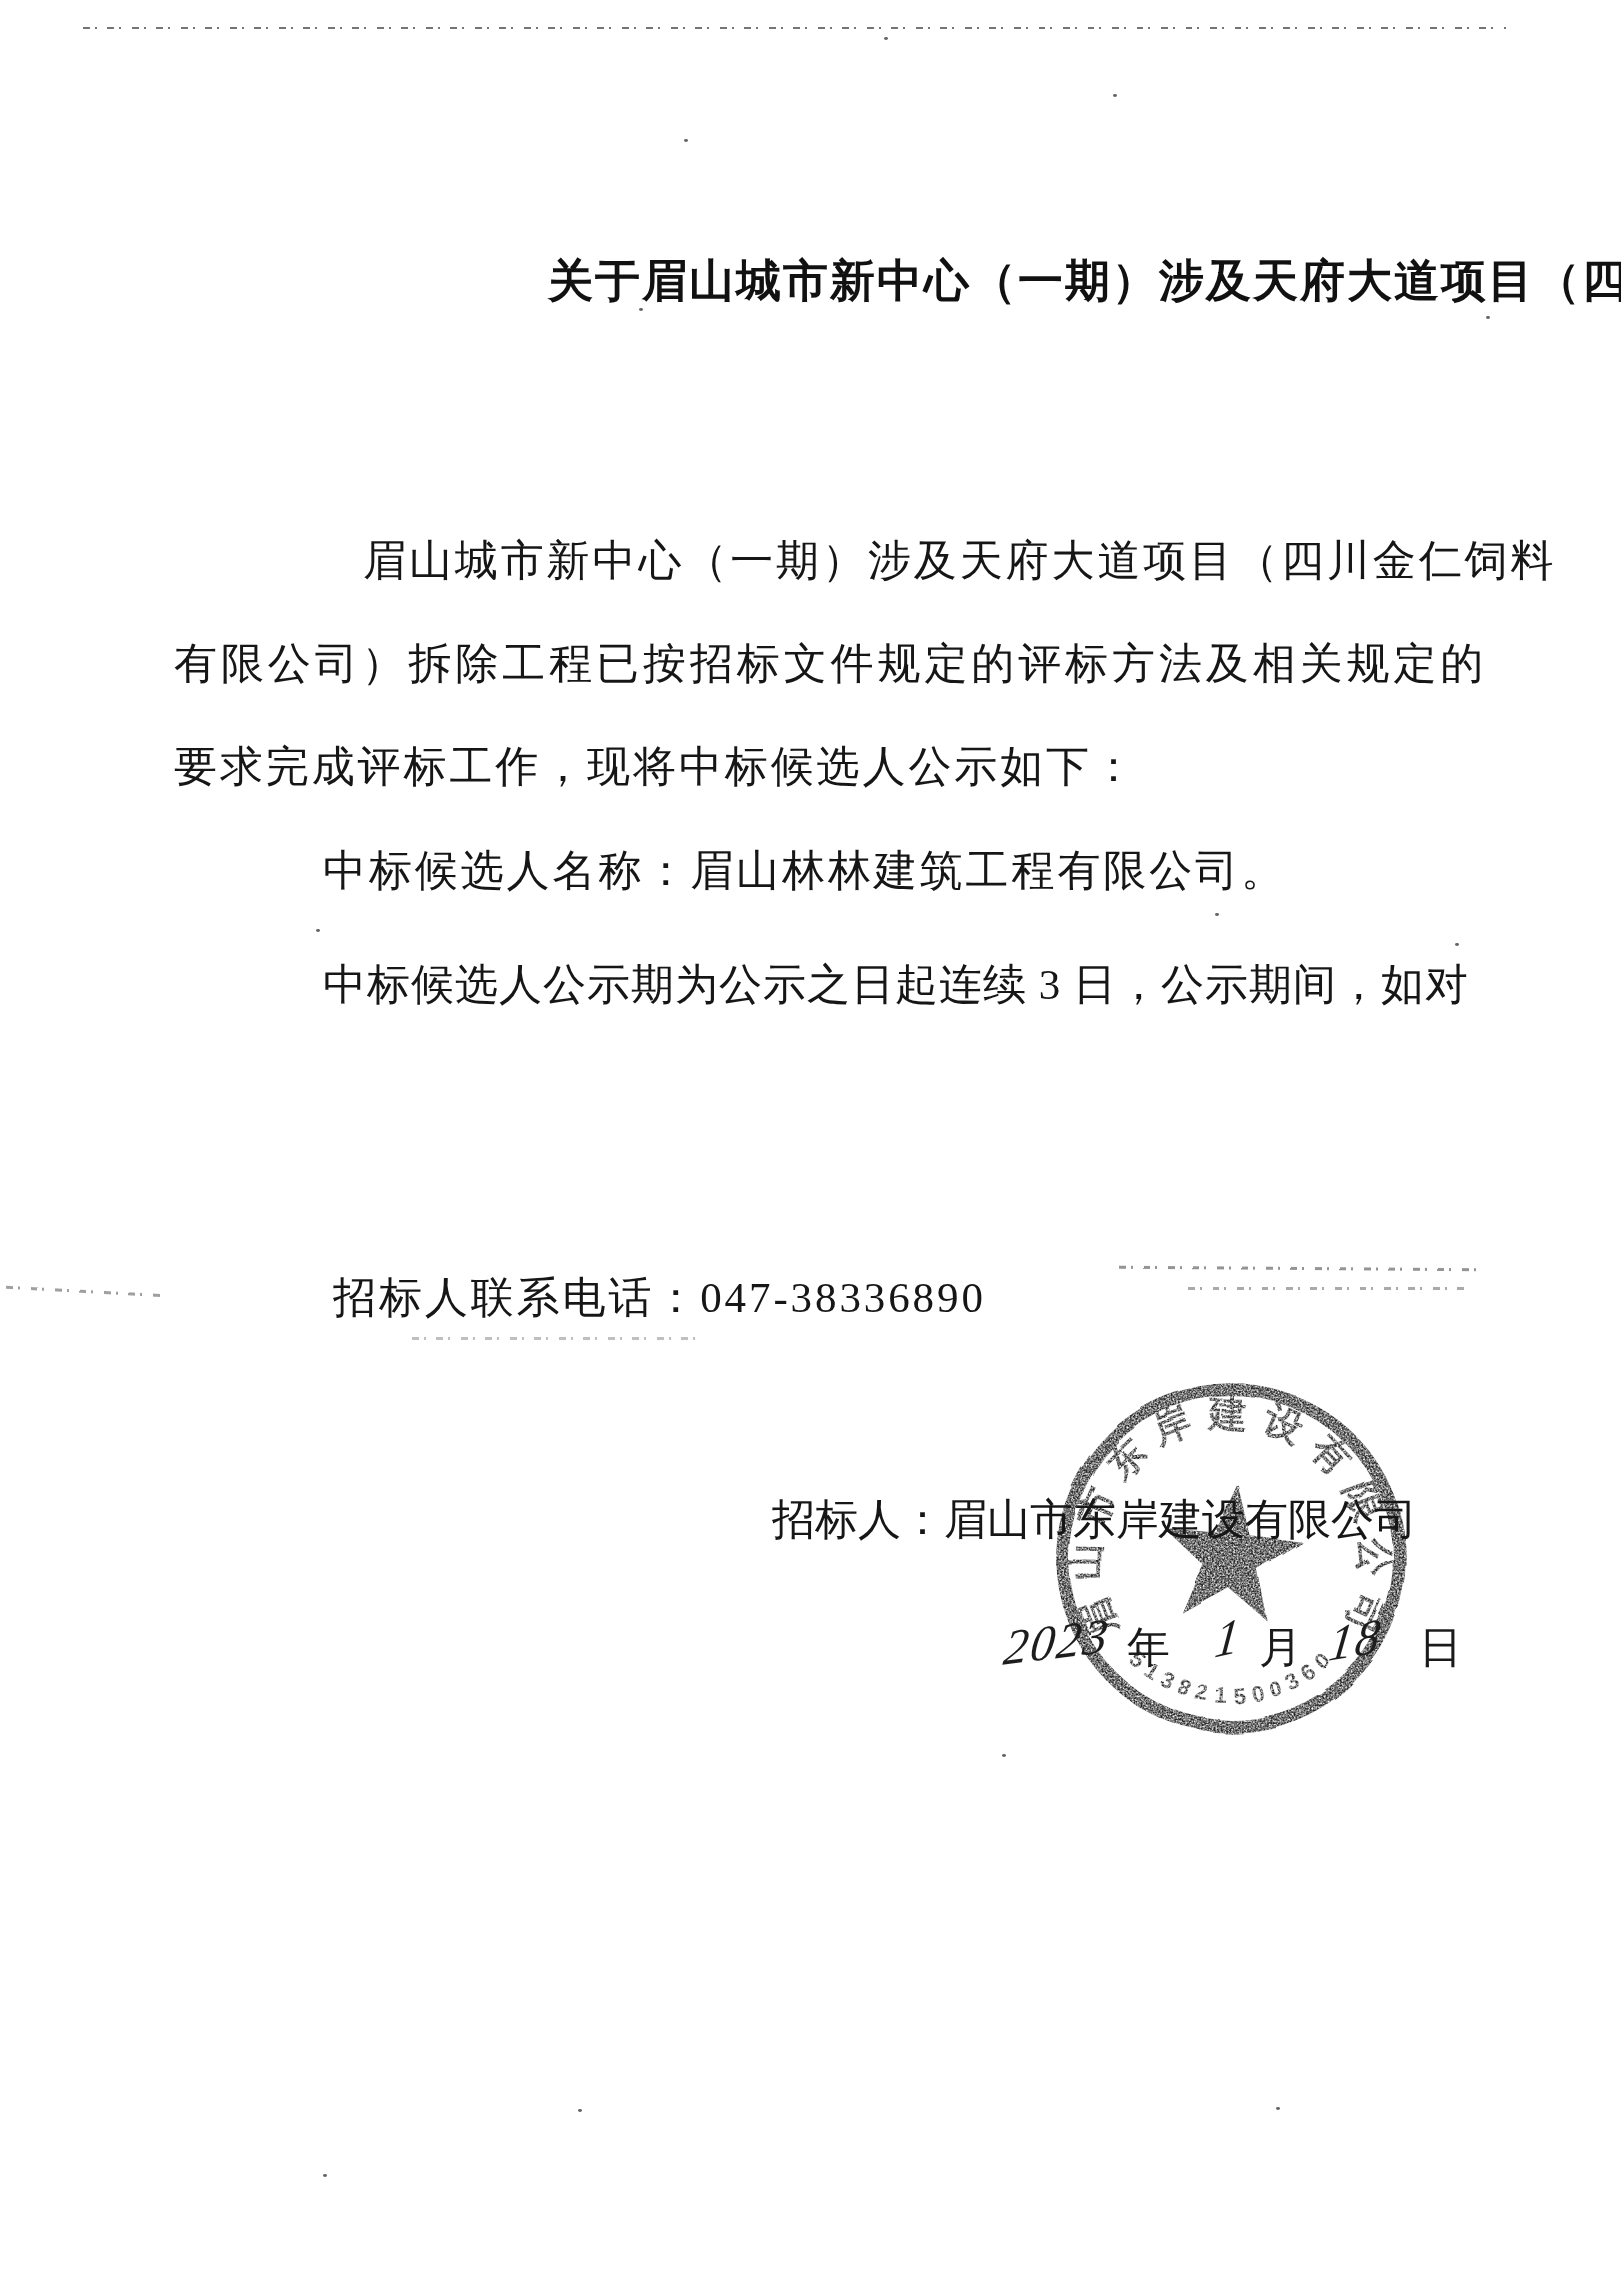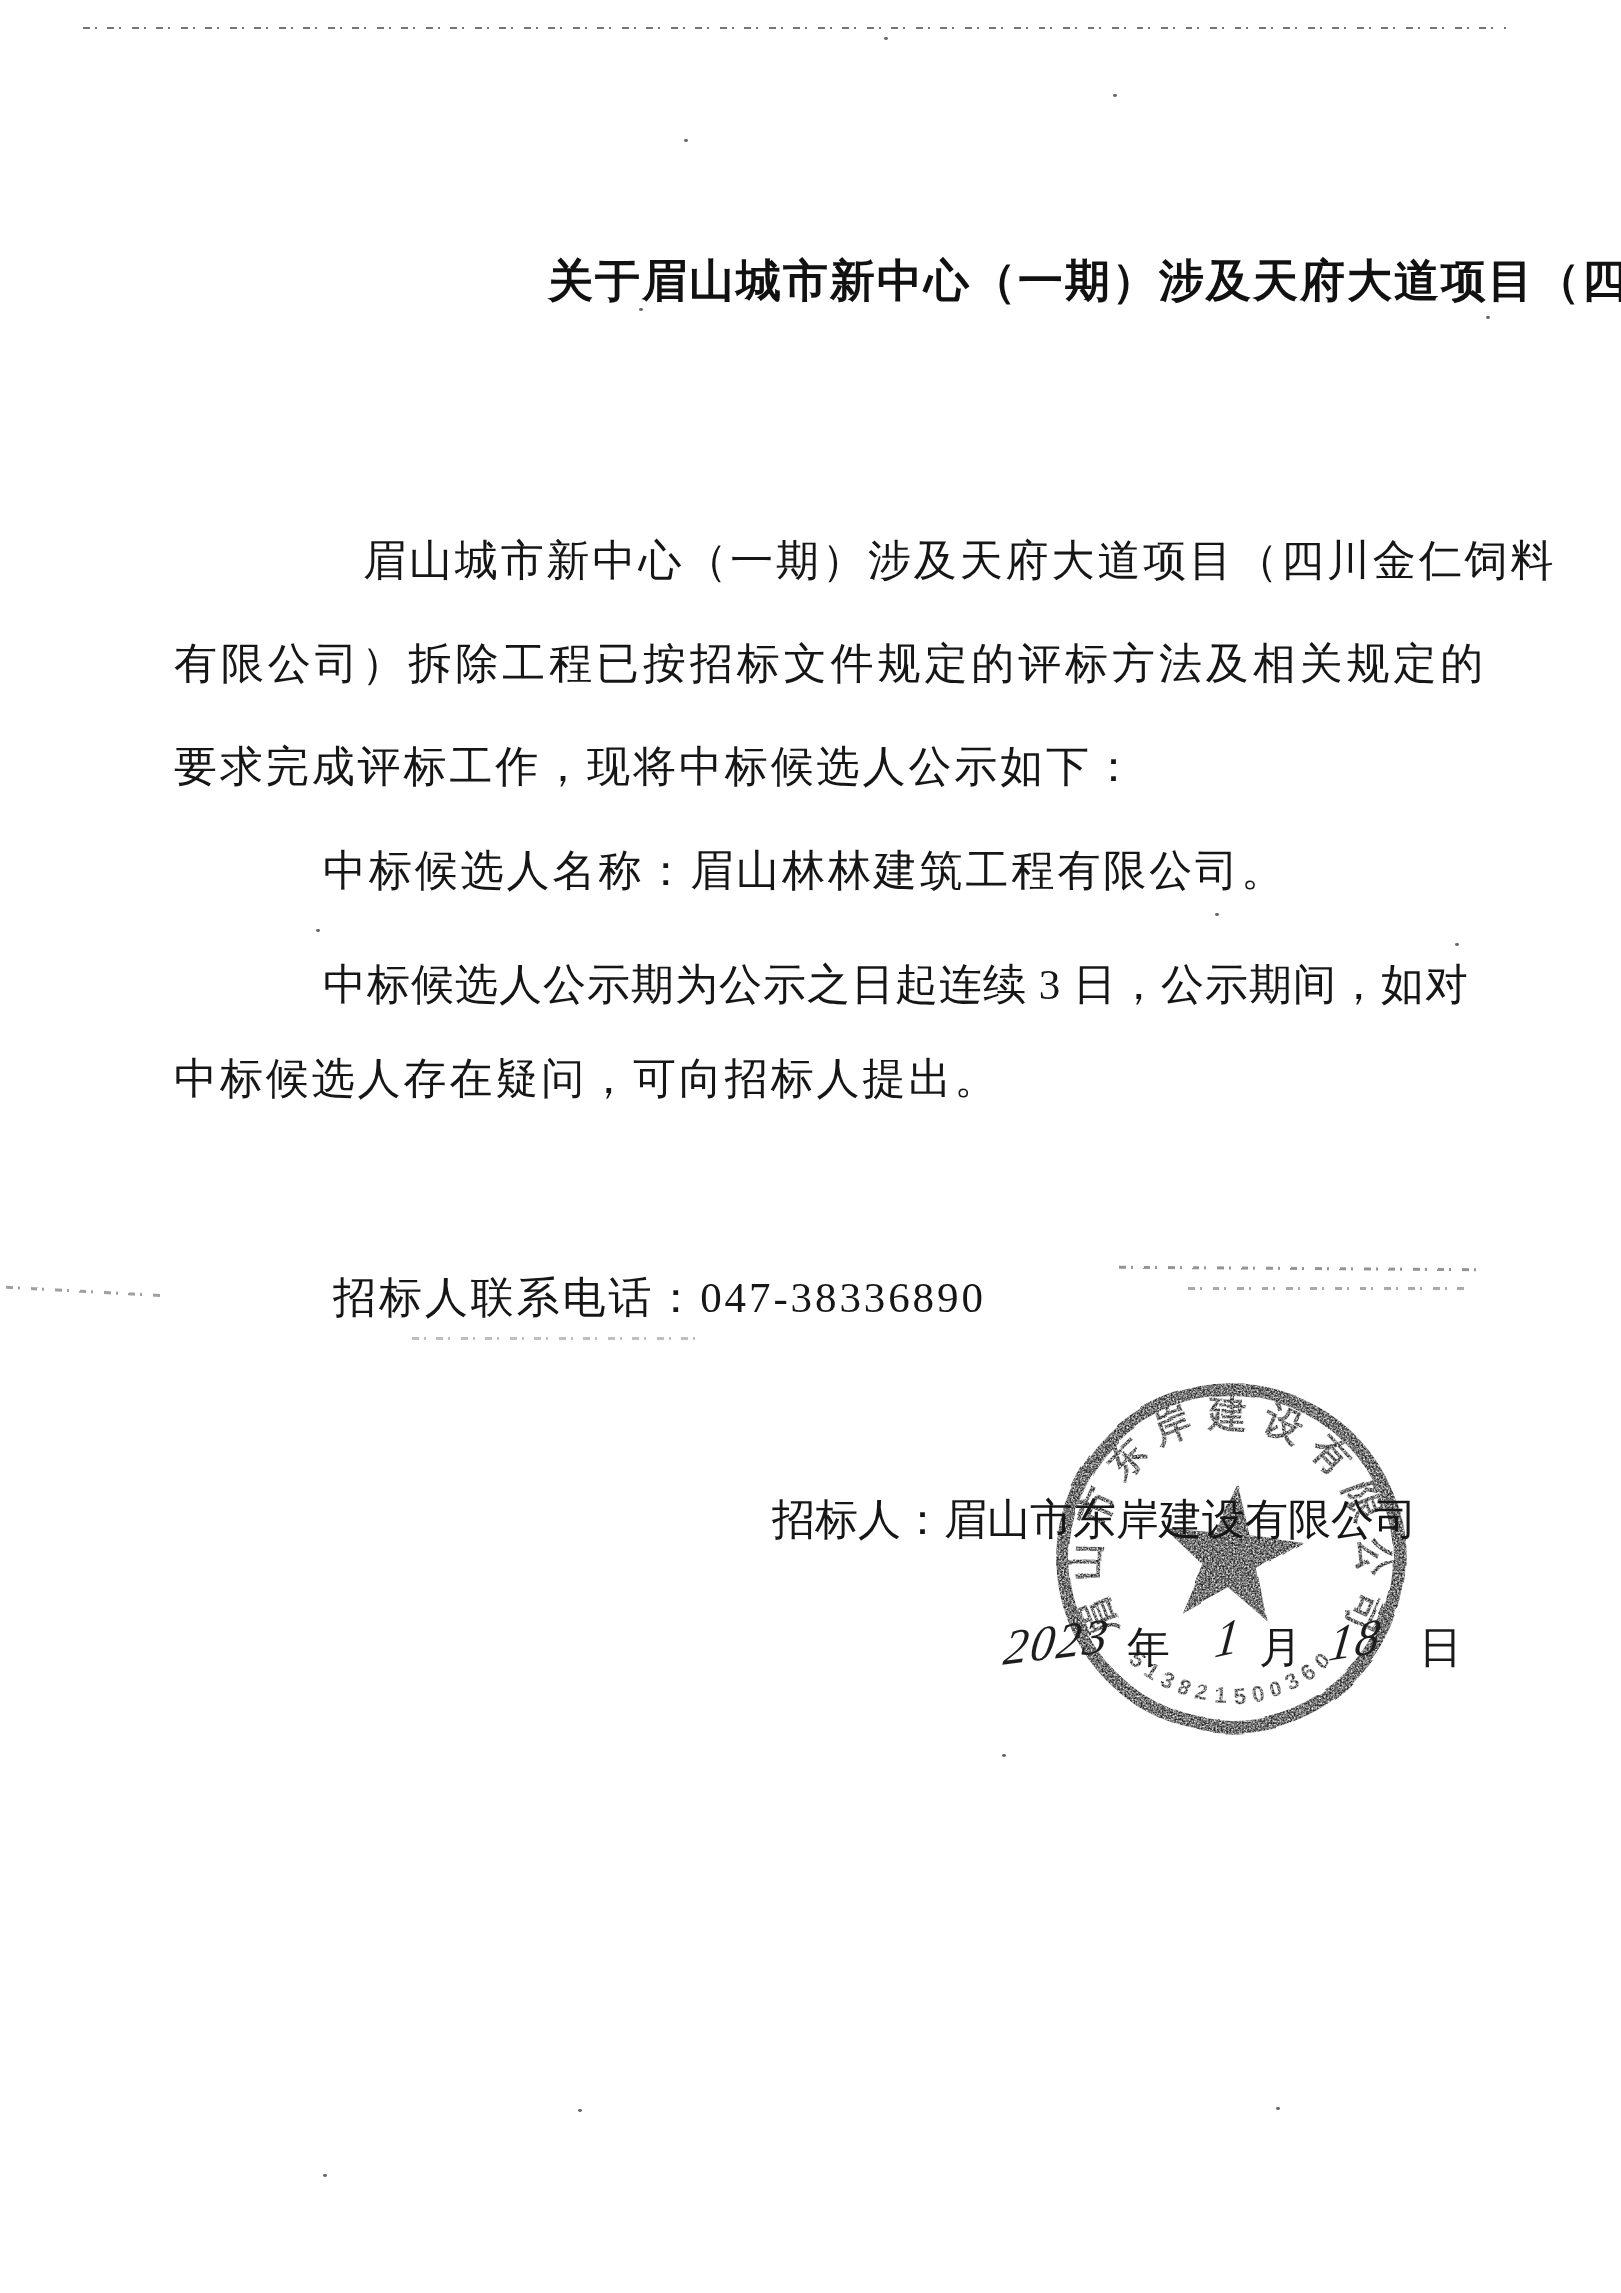--- a/index.html
+++ b/index.html
@@ -110,21 +110,20 @@
   <div class="dot" style="left:323px;top:2174px;"></div>
   <div class="dot" style="left:1002px;top:1754px;"></div>
 
   <div class="title t1">关于眉山城市新中心（一期）涉及天府大道项目（四</div>
 
   <div class="line p1l1">眉山城市新中心（一期）涉及天府大道项目（四川金仁饲料</div>
   <div class="line p1l2">有限公司）拆除工程已按招标文件规定的评标方法及相关规定的</div>
   <div class="line cand">中标候选人名称：眉山林林建筑工程有限公司。</div>
   <div class="line p1l3">要求完成评标工作，现将中标候选人公示如下：</div>
   <div class="line not1">中标候选人公示期为公示之日起连续 3 日，公示期间，如对</div>
-  <div class="line not2">中标候选人存在疑问，可向招标人提出。</div>
   <div class="line phone">招标人联系电话：047-38336890</div>
 
   <svg class="stamp" viewBox="0 0 380 380">
     <defs>
       <filter id="grain" x="-10%" y="-10%" width="120%" height="120%">
         <feTurbulence type="fractalNoise" baseFrequency="0.012 0.016" numOctaves="2" seed="7" result="warp"></feTurbulence>
         <feDisplacementMap in="SourceGraphic" in2="warp" scale="7" result="disp"></feDisplacementMap>
         <feTurbulence type="fractalNoise" baseFrequency="0.55" numOctaves="3" seed="3" result="speck"></feTurbulence>
         <feColorMatrix in="speck" type="matrix" values="0 0 0 0 0  0 0 0 0 0  0 0 0 0 0  0 0 0 1.7 -0.22" result="speckA"></feColorMatrix>
         <feComposite in="disp" in2="speckA" operator="in"></feComposite>

